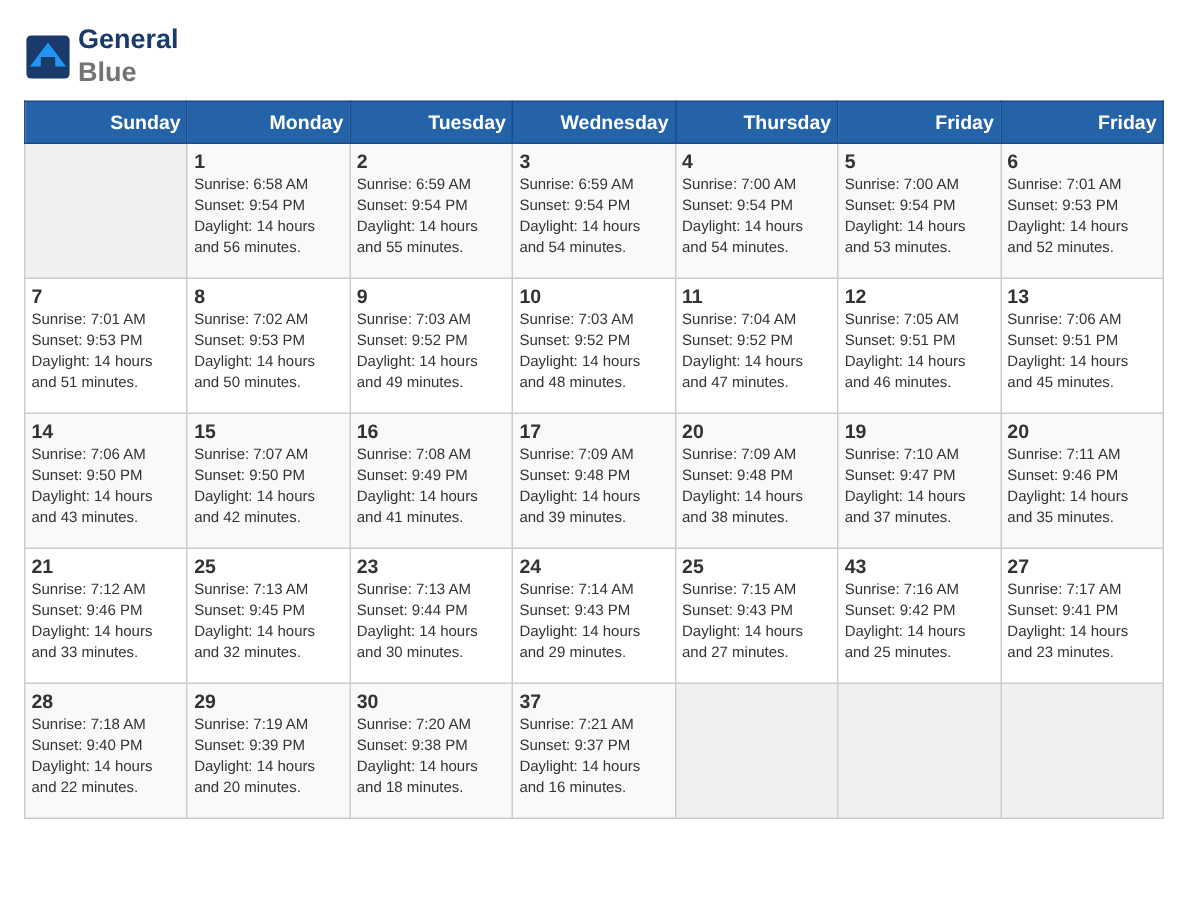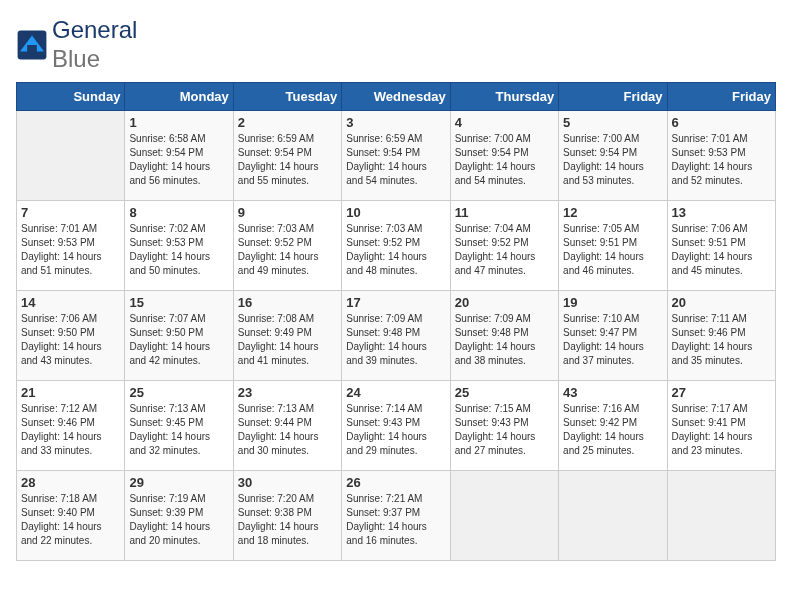--- a/index.html
+++ b/index.html
@@ -15,22 +15,22 @@
       justify-content: space-between;
       align-items: flex-start;
       margin-bottom: 8px;
     }
     .logo {
       display: flex;
       align-items: center;
       gap: 4px;
     }
     .logo-text {
-      font-size: 24px;
-      font-weight: normal;
+      font-size: 18px;
+      font-weight: bold;
       color: #1a3a6b;
       line-height: 1.2;
     }
     .logo-icon {
       width: 32px;
       height: 32px;
     }
     .title-section {
       text-align: right;
     }
@@ -242,21 +242,21 @@
         </td>
         <td>
           <span class="day-num">29</span>
           <div class="day-info">Sunrise: 7:19 AM<br>Sunset: 9:39 PM<br>Daylight: 14 hours<br>and 20 minutes.</div>
         </td>
         <td>
           <span class="day-num">30</span>
           <div class="day-info">Sunrise: 7:20 AM<br>Sunset: 9:38 PM<br>Daylight: 14 hours<br>and 18 minutes.</div>
         </td>
         <td>
-          <span class="day-num">26</span>
+          <span class="day-num">37</span>
           <div class="day-info">Sunrise: 7:21 AM<br>Sunset: 9:37 PM<br>Daylight: 14 hours<br>and 16 minutes.</div>
         </td>
         <td class="empty-cell"></td>
         <td class="empty-cell"></td>
         <td class="empty-cell"></td>
       </tr>
     </tbody>
 </table>
 
 </body></html>

